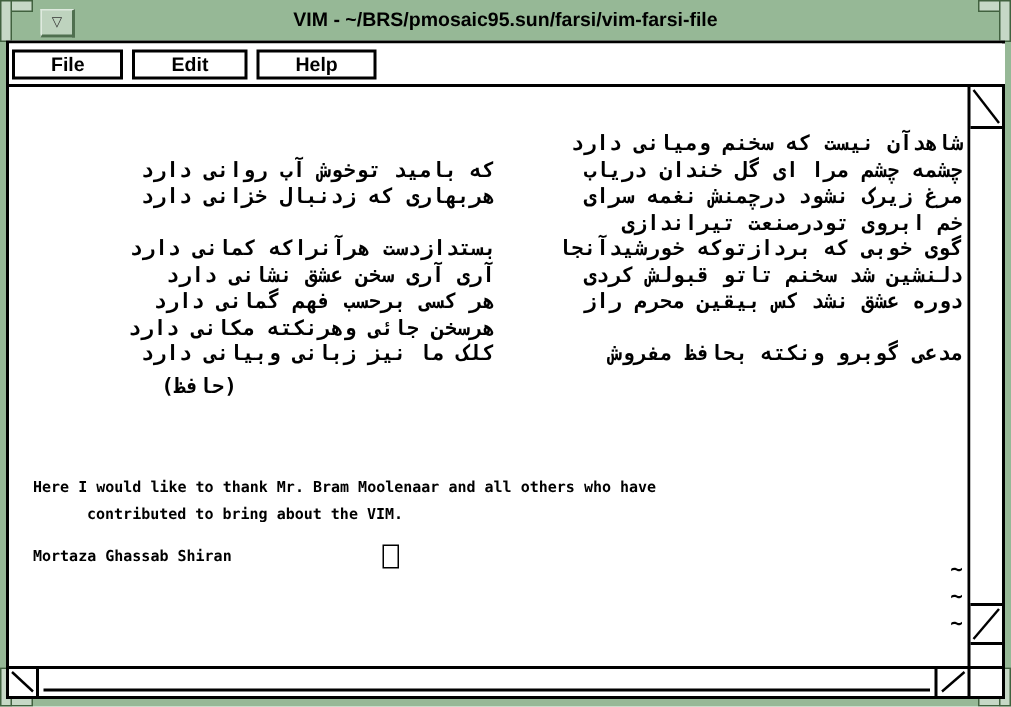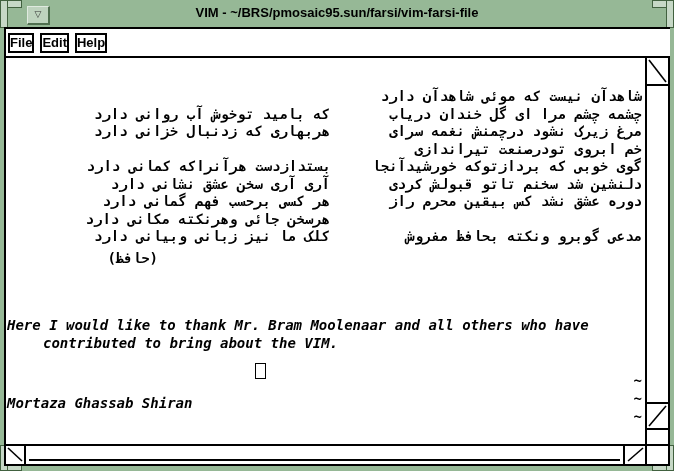--- a/index.html
+++ b/index.html
@@ -45,37 +45,37 @@
 
   
   .menubar {
     position:absolute; left:6px; top:29px; width:662px; height:27px;
     background:#fff; border-bottom:2px solid #000; box-sizing:content-box;
     display:flex; align-items:center; gap:6px; padding-left:2px;
   }
   .menu-btn {
     border:2px solid #000; background:#fff; color:#000;
     font-weight:bold; font-size:13px; font-family:"Liberation Sans", sans-serif;
-    padding:1px 0; line-height:14px; cursor:default;
+    padding:1px 24px; line-height:14px; cursor:default;
   }
 
   
   .text-area {
     position:absolute; left:6px; top:58px; width:639px; height:386px;
     background:#fff; overflow:hidden;
   }
   .farsi {
     position:absolute; white-space:nowrap; direction:rtl;
     font-family:"DejaVu Sans Mono","DejaVu Sans", monospace;
     font-weight:bold; font-size:14px; line-height:17px; color:#000;
   }
   .eng {
-    position:absolute; white-space:pre; left:1px;
+    position:absolute; white-space:pre; left:16px;
     font-family:"DejaVu Sans Mono", monospace;
-    font-weight:bold; font-size:14px; line-height:17px; color:#000;font-style:italic;
+    font-weight:bold; font-size:10px; line-height:17px; color:#000;
   }
   .tilde {
     position:absolute; right:3px;
     font-family:"DejaVu Sans Mono", monospace;
     font-weight:bold; font-size:14px; line-height:17px; color:#000;
   }
   .cursor-box {
     position:absolute; left:249px; top:305px; width:9px; height:14px;
     border:1px solid #000; background:transparent;
   }
@@ -128,21 +128,21 @@
   <div class="content"></div>
 
   <div class="menubar">
     <button class="menu-btn">File</button>
     <button class="menu-btn">Edit</button>
     <button class="menu-btn">Help</button>
   </div>
 
   <div class="text-area">
 
-    <div class="farsi" style="top:30px;  right:3px;">شاهدآن نیست که موئی شاهدآن دارد</div>
+    <div class="farsi" style="top:30px;  right:3px;">شاهدآن نیست که سخنم ومیانی دارد</div>
 
     <div class="farsi" style="top:48px;  right:3px;">چشمه چشم مرا ای گل خندان دریاب</div>
     <div class="farsi" style="top:48px;  right:315px;">که بامید توخوش آب روانی دارد</div>
 
     <div class="farsi" style="top:65px;  right:3px;">مرغ زیرک نشود درچمنش نغمه سرای</div>
     <div class="farsi" style="top:65px;  right:315px;">هربهاری که زدنبال خزانی دارد</div>
 
     <div class="farsi" style="top:83px;  right:3px;">خم ابروی تودرصنعت تیراندازی</div>
 
     <div class="farsi" style="top:100px; right:3px;">گوی خوبی که بردازتوکه خورشیدآنجا</div>
@@ -156,21 +156,21 @@
 
     <div class="farsi" style="top:153px; right:315px;">هرسخن جائی وهرنکته مکانی دارد</div>
 
     <div class="farsi" style="top:170px; right:3px;">مدعی گوبرو ونکته بحافظ مفروش</div>
     <div class="farsi" style="top:170px; right:315px;">کلک ما نیز زبانی وبیانی دارد</div>
 
     <div class="farsi" style="top:192px; right:487px;">(حافظ)</div>
 
     <div class="eng" style="top:259px;">Here I would like to thank Mr. Bram Moolenaar and all others who have</div>
     <div class="eng" style="top:277px;margin-left:36px;">contributed to bring about the VIM.</div>
-    <div class="eng" style="top:305px;margin-top:32px;">Mortaza Ghassab Shiran</div>
+    <div class="eng" style="top:305px;">Mortaza Ghassab Shiran</div>
 
     <div class="cursor-box"></div>
 
     <div class="tilde" style="top:314px;">~</div>
     <div class="tilde" style="top:332px;">~</div>
     <div class="tilde" style="top:350px;">~</div>
   </div>
 
   <div class="vscroll">
     <div class="vs-up">

